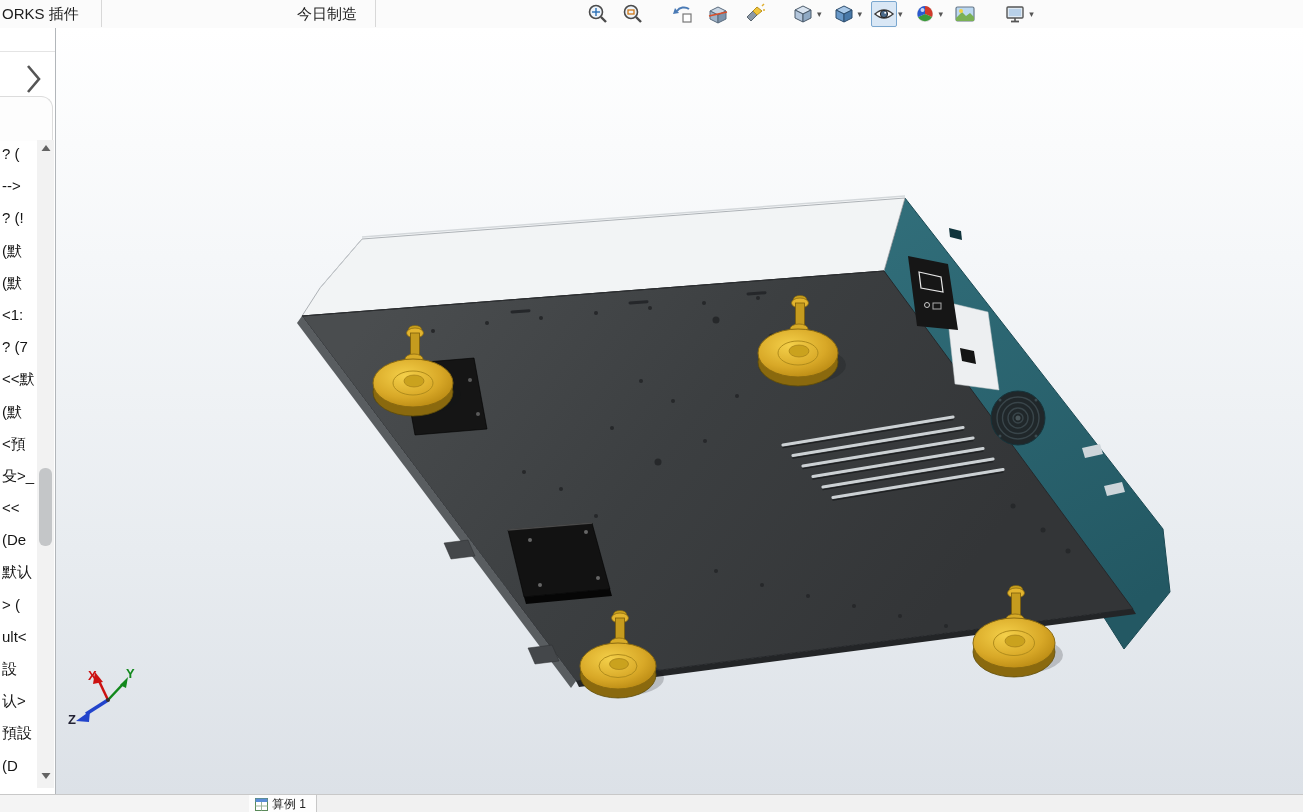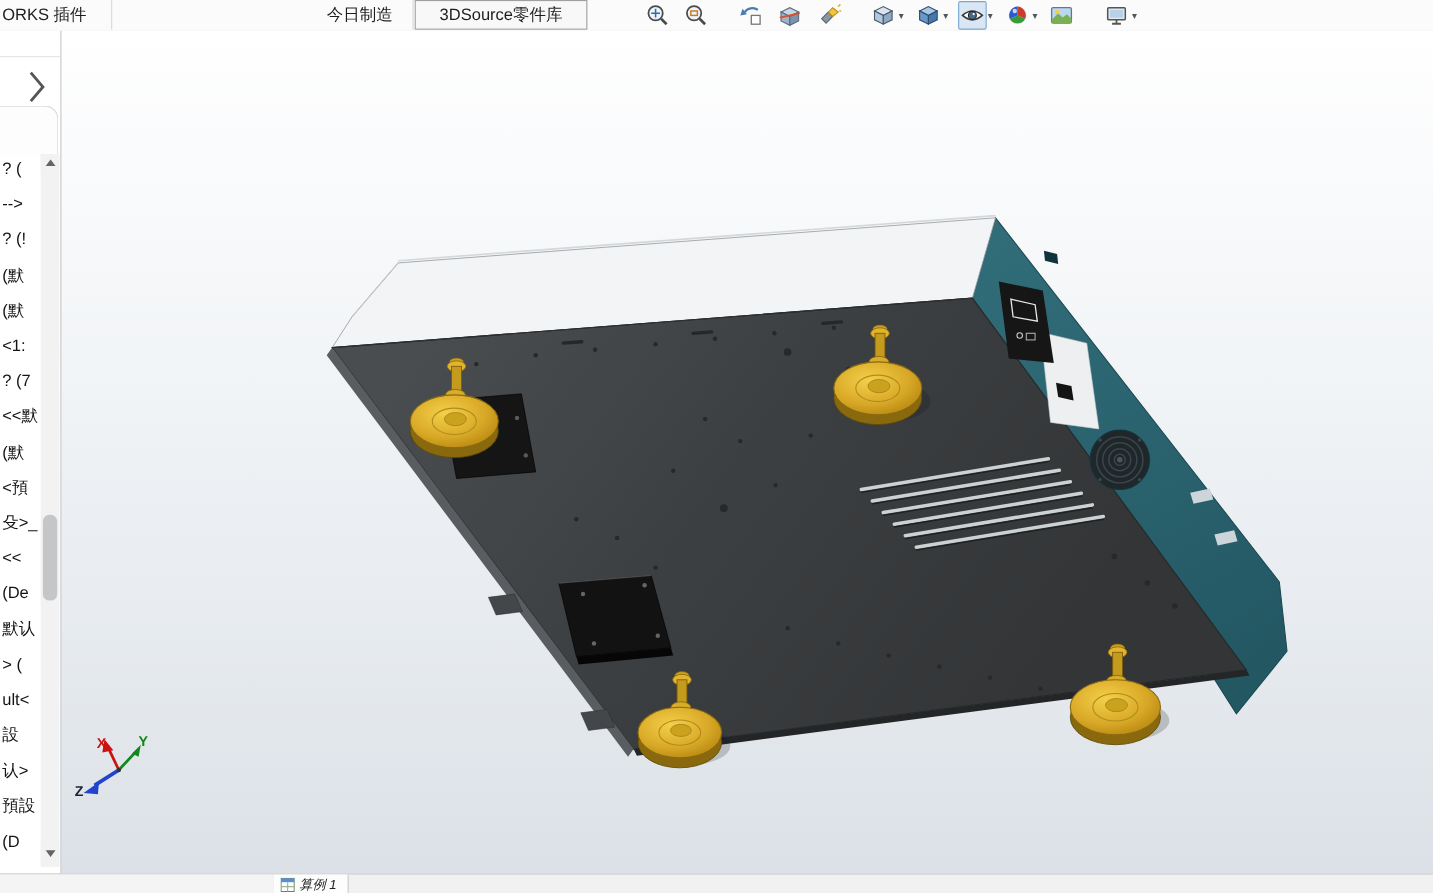--- a/index.html
+++ b/index.html
@@ -45,31 +45,30 @@
   .viewport{position:absolute;left:56px;top:28px;width:1247px;height:766px;
     background:linear-gradient(180deg,#ffffff 0%,#f5f7f9 30%,#e8ecf0 68%,#dce1e7 100%);}
   .viewport svg{display:block;}
 
   
   .statusbar{position:absolute;left:0;top:794px;width:1303px;height:18px;background:#f1f1f1;
     border-top:1px solid #c8c8c8;}
   .hscroll-region{position:absolute;left:0;top:0;width:249px;height:18px;background:#f4f4f4;
     border-right:1px solid #c8c8c8;}
   .study-tab{position:absolute;left:249px;top:0;height:18px;padding:0 10px 0 6px;background:#fdfdfd;
-    border-right:1px solid #c8c8c8;display:flex;align-items:center;gap:4px;font-size:12px;color:#222;font-style:italic;}
+    border-right:1px solid #c8c8c8;display:flex;align-items:center;gap:4px;font-size:12px;color:#222;}
 </style>
 </head>
 <body>
 
 <div class="app">
 
   <header class="menubar">
     <div class="menu-tab tab-addins sep">ORKS 插件</div>
     <div class="menu-tab tab-today sep">今日制造</div>
-    <div class="menu-tab tab-3dsource">3DSource零件库</div>
 
     <div class="toolbar">
       <span class="tb-icon">
         <svg width="24" height="24" viewBox="0 0 24 24">
           <circle cx="10" cy="10" r="6.5" fill="#eef4fa" stroke="#4a4a4a" stroke-width="1.6"></circle>
           <line x1="15" y1="15" x2="20" y2="20" stroke="#4a4a4a" stroke-width="2.4"></line>
           <line x1="10" y1="6" x2="10" y2="14" stroke="#2a6fb5" stroke-width="1.4"></line>
           <line x1="6" y1="10" x2="14" y2="10" stroke="#2a6fb5" stroke-width="1.4"></line>
         </svg>
       </span>

